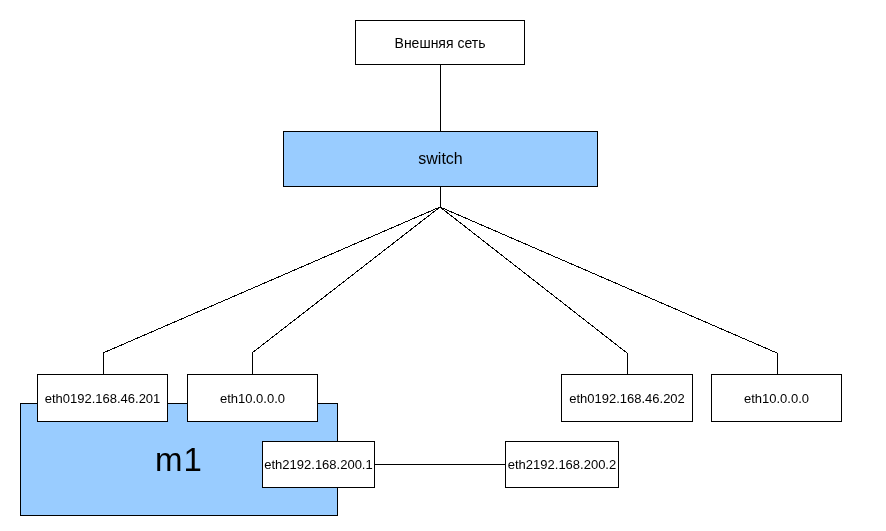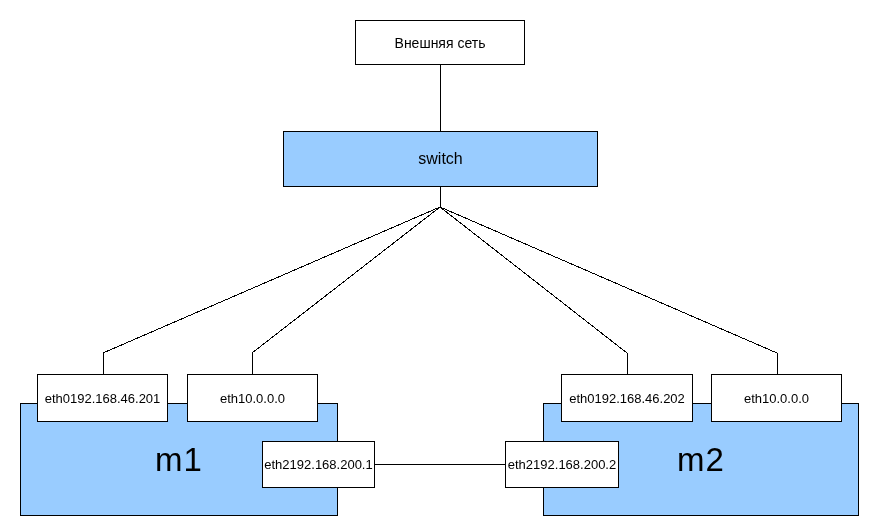--- a/index.html
+++ b/index.html
@@ -78,23 +78,20 @@
   </div>
 
   <div id="switch" class="node blue">
     <span>switch</span>
   </div>
 
   <div id="m1" class="node blue machine">
     <span class="machine-label">m1</span>
   </div>
 
-  <div id="m2" class="node blue machine">
-    <span class="machine-label">m2</span>
-  </div>
 
   <div id="m1-eth0" class="node iface">
     <span>eth0</span>
     <span>192.168.46.201</span>
   </div>
 
   <div id="m1-eth1" class="node iface">
     <span>eth1</span>
     <span>0.0.0.0</span>
   </div>

